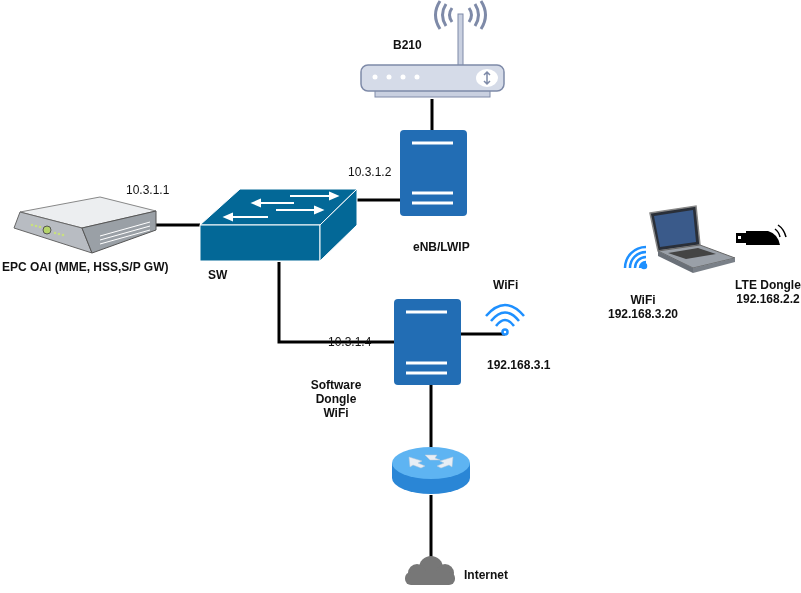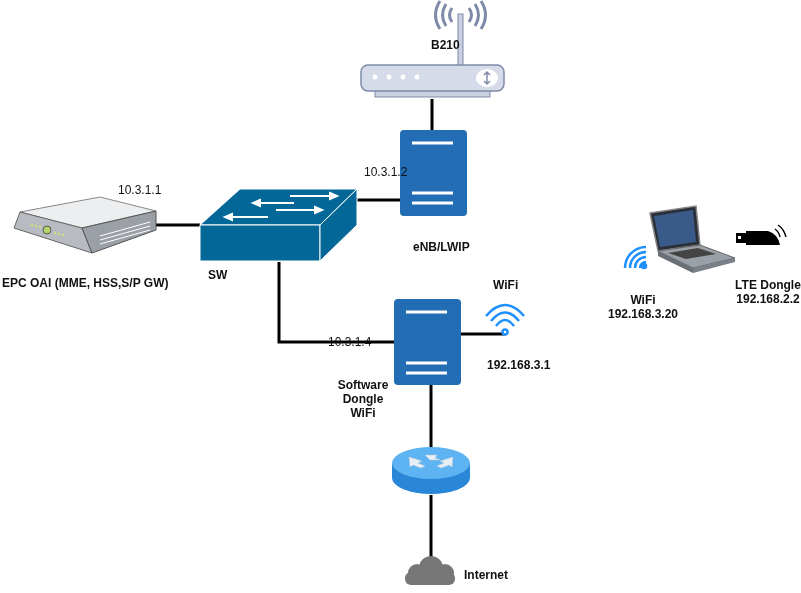--- a/index.html
+++ b/index.html
@@ -145,30 +145,30 @@
     <rect x="736" y="233" width="10" height="10" fill="#000"></rect>
     <rect x="738" y="236" width="3" height="3" fill="#fff"></rect>
     <path d="M746,231 L768,231 Q778,234 780,245 L746,245 Z" fill="#000"></path>
     <g fill="none" stroke="#000" stroke-width="1.5">
         <path d="M775,229 Q779,232 780,237"></path>
         <path d="M778,225 Q784,229 786,237"></path>
       </g>
   </g>
 </svg>
 
-<div class="lbl b" style="left:393px;top:38px;margin-left:38px;">B210</div>
-<div class="lbl" style="left:364px;top:165px;text-align:right;">10.3.1.2</div>
+<div class="lbl b" style="left:393px;top:38px;">B210</div>
+<div class="lbl" style="left:348px;top:165px;text-align:right;">10.3.1.2</div>
 <div class="lbl b" style="left:413px;top:240px;">eNB/LWIP</div>
-<div class="lbl" style="left:118px;top:183px;">10.3.1.1</div>
-<div class="lbl b" style="left:2px;top:276px;">EPC OAI (MME, HSS,S/P GW)</div>
+<div class="lbl" style="left:126px;top:183px;">10.3.1.1</div>
+<div class="lbl b" style="left:2px;top:260px;">EPC OAI (MME, HSS,S/P GW)</div>
 <div class="lbl b" style="left:208px;top:268px;">SW</div>
 <div class="lbl b" style="left:493px;top:278px;">WiFi</div>
 <div class="lbl" style="left:328px;top:335px;">10.3.1.4</div>
 <div class="lbl" style="left:487px;top:358px;font-weight:bold;">192.168.3.1</div>
-<div class="lbl b c" style="left:332px;top:378px;width:62px;">
+<div class="lbl b c" style="left:305px;top:378px;width:62px;">
   <div>Software</div>
   <div>Dongle</div>
   <div>WiFi</div>
 </div>
 <div class="lbl b" style="left:464px;top:568px;text-align:right;">Internet</div>
 <div class="lbl b c" style="left:603px;top:293px;width:80px;">
   <div>WiFi</div>
   <div>192.168.3.20</div>
 </div>
 <div class="lbl b c" style="left:728px;top:278px;width:80px;">

